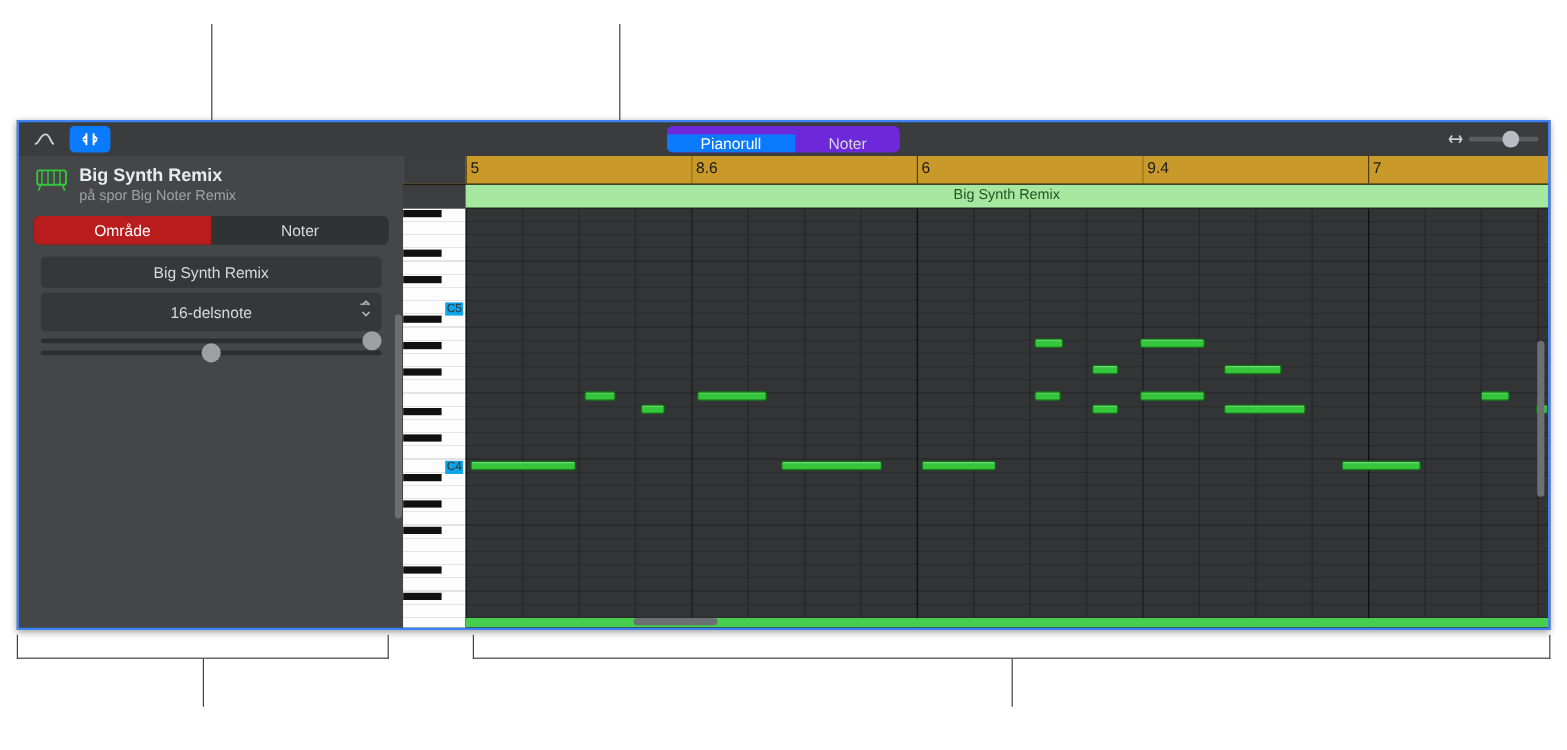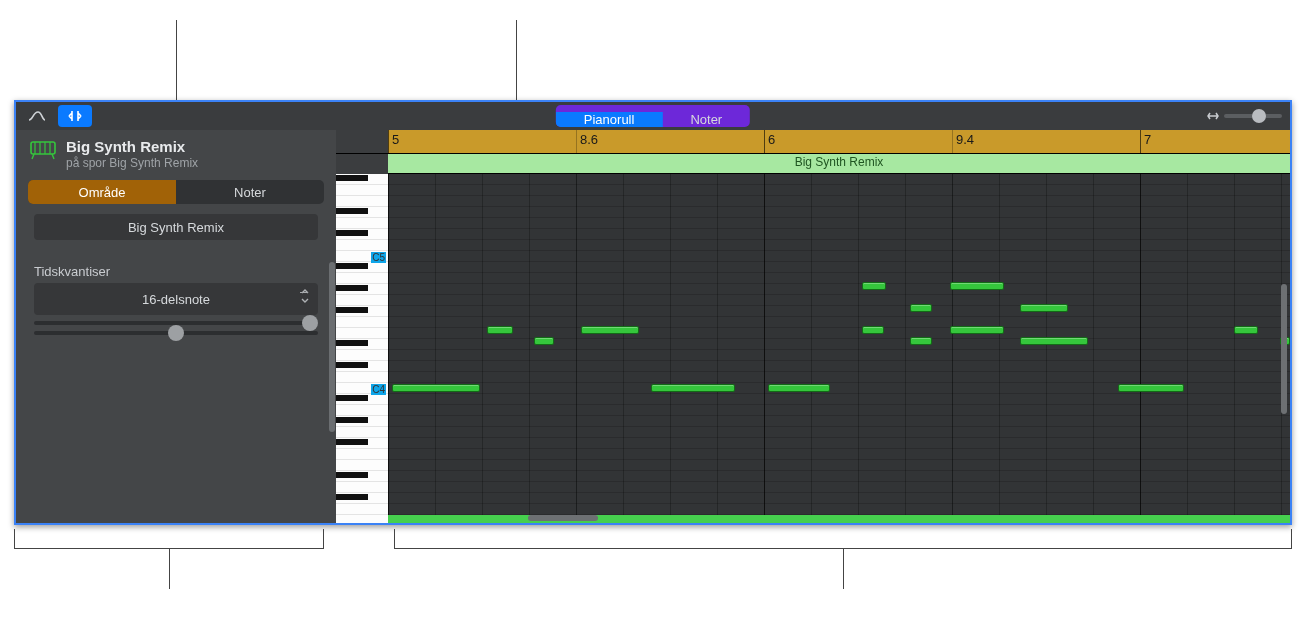--- a/index.html
+++ b/index.html
@@ -22,21 +22,21 @@
   
   .body { flex:1; display:flex; min-height:0; }
   
   .inspector { width:320px; background:#444648; color:#d9dcde; display:flex; flex-direction:column; position:relative;}
   .region-header { padding:8px 14px 6px 14px; display:flex; gap:10px; align-items:flex-start;}
   .region-icon { width:26px; height:22px; }
   .region-title { font-size:15px; font-weight:600; color:#e8eaec;}
   .region-sub { font-size:12px; color:#9fa3a7; margin-top:1px;}
   .insp-tabs { display:flex; margin:4px 12px 10px 12px; background:#303234; border-radius:5px; overflow:hidden; height:24px;}
   .insp-tab { flex:1; display:flex; align-items:center; justify-content:center; font-size:13px; color:#d6d9dc;}
-  .insp-tab.active { background:#a16207; color:#fff;}
+  .insp-tab.active { background:#b91c1c; color:#fff;}
   .insp-content { padding:0 18px; position:relative; flex:1;}
   .region-name-field { width:100%; height:26px; border-radius:4px; background:#363739; display:flex; align-items:center; justify-content:center; font-size:13px; color:#d6d9dc;}
   .param-label { font-size:13px; color:#c9ccd0; margin-top:24px; display:flex; justify-content:space-between;}
   .select-field { margin-top:4px; height:32px; width:100%; background:#363739; border-radius:4px; display:flex; align-items:center; justify-content:center; font-size:13px; color:#d6d9dc; position:relative;}
   .select-field::after { content:""; position:absolute; right:8px; top:6px; width:10px; height:14px; background:
       linear-gradient(#a7aaad,#a7aaad) left 0 top 3px/8px 1px no-repeat;
    }
   .select-arrows { position:absolute; right:8px; top:4px; width:10px; height:18px;}
   .slider-track { margin-top:6px; width:100%; height:4px; background:#2c2e30; border-radius:2px; position:relative;}
   .slider-thumb { position:absolute; top:-6px; width:16px; height:16px; border-radius:50%; background:#9da0a3;}
@@ -131,33 +131,30 @@
            <rect x="1" y="4" width="24" height="12" rx="2" fill="none" stroke="#35c63c" stroke-width="1.6"></rect>
            <line x1="5" y1="4" x2="5" y2="16" stroke="#35c63c" stroke-width="1.2"></line>
            <line x1="10" y1="4" x2="10" y2="16" stroke="#35c63c" stroke-width="1.2"></line>
            <line x1="15" y1="4" x2="15" y2="16" stroke="#35c63c" stroke-width="1.2"></line>
            <line x1="20" y1="4" x2="20" y2="16" stroke="#35c63c" stroke-width="1.2"></line>
            <line x1="4" y1="16" x2="2" y2="21" stroke="#35c63c" stroke-width="1.4"></line>
            <line x1="22" y1="16" x2="24" y2="21" stroke="#35c63c" stroke-width="1.4"></line>
         </svg>
         <div>
           <div class="region-title">Big Synth Remix</div>
-          <div class="region-sub">på spor Big Synth Remix</div>
+          <div class="region-sub">på spor Big Noter Remix</div>
         </div>
       </div>
       <div class="insp-tabs">
         <div class="insp-tab active">Område</div>
         <div class="insp-tab">Noter</div>
       </div>
       <div class="insp-content">
         <div class="region-name-field">Big Synth Remix</div>
 
-        <div class="param-label">
-          <span>Tidskvantiser</span>
-        </div>
         <div class="select-field">
           <span>16-delsnote</span>
           <svg class="select-arrows" viewBox="0 0 10 18">
               <path d="M2 6 L5 3 L8 6 M2 12 L5 15 L8 12" fill="none" stroke="#aeb1b4" stroke-width="1.4"></path>
             </svg>
         </div>
 
         <div class="slider-track">
           <div class="slider-thumb" style="left:calc(100% - 16px)"></div>
         </div>

